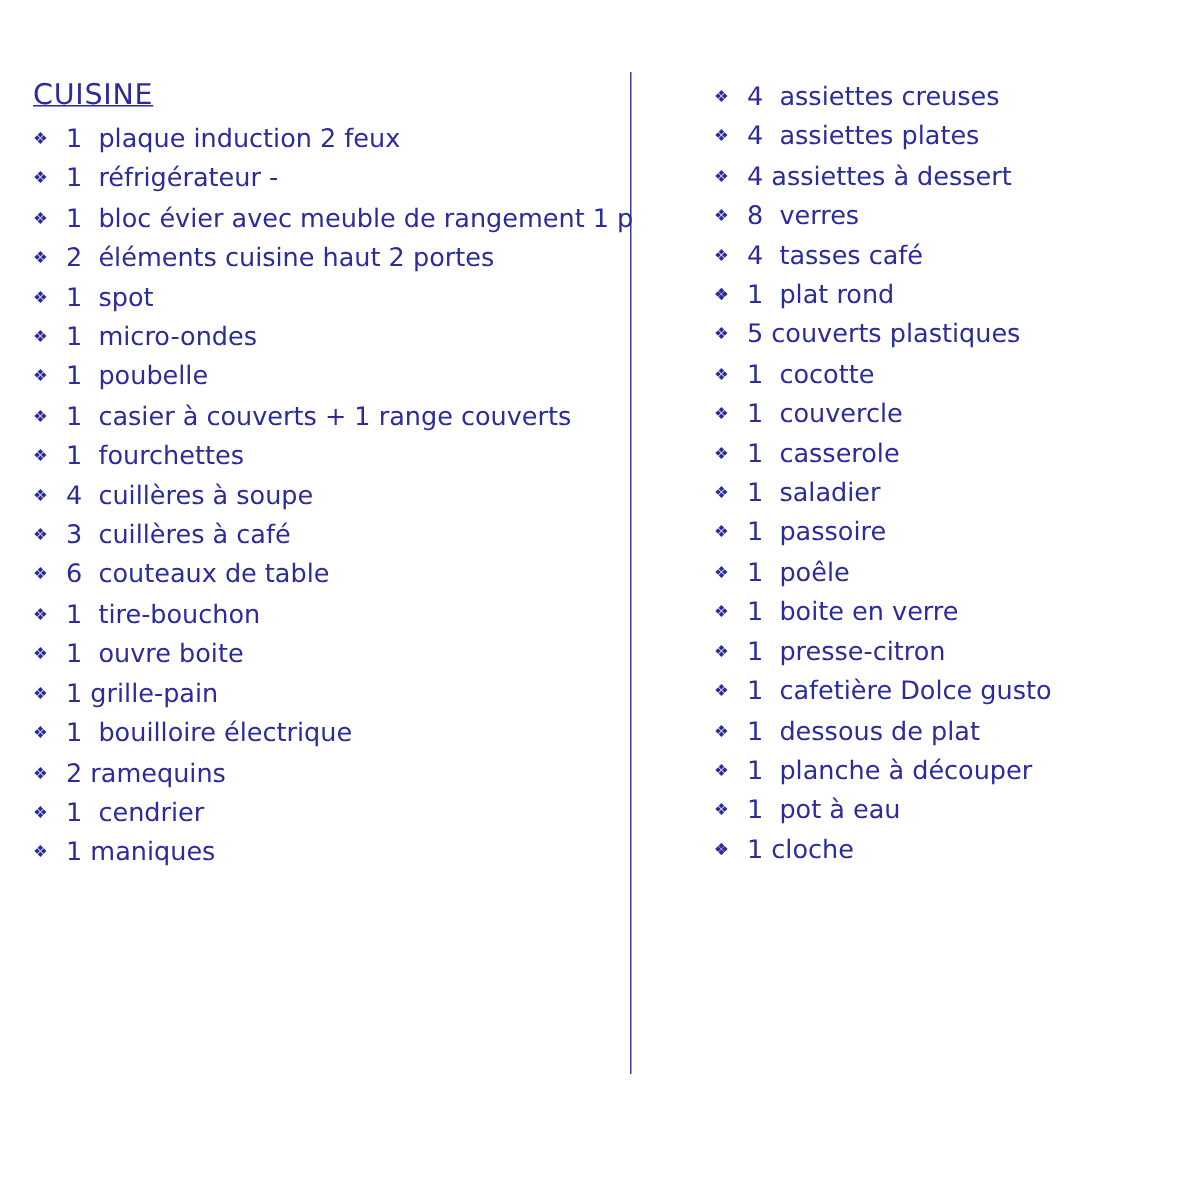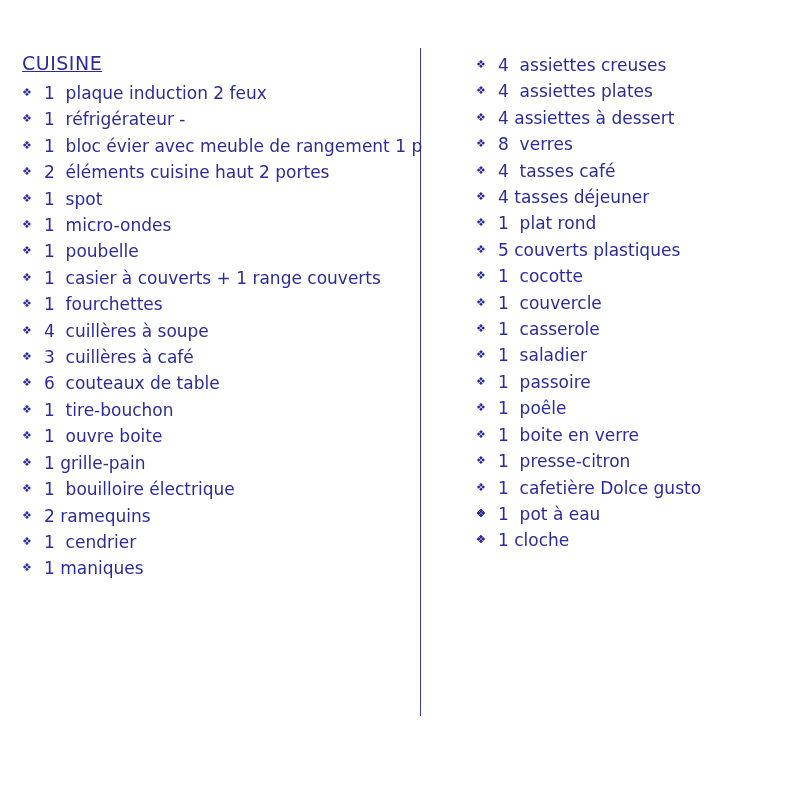--- a/index.html
+++ b/index.html
@@ -108,34 +108,34 @@
 
     <div class="divider"></div>
 
     <div class="col-right">
       <ul class="list">
           <li><span class="bullet">❖</span><span>4  assiettes creuses</span></li>
           <li><span class="bullet">❖</span><span>4  assiettes plates</span></li>
           <li><span class="bullet">❖</span><span>4 assiettes à dessert</span></li>
           <li><span class="bullet">❖</span><span>8  verres</span></li>
           <li><span class="bullet">❖</span><span>4  tasses café</span></li>
-          <li><span class="bullet">❖</span><span>4 tasses déjeuner</span></li>
+          <li><span class="bullet">❖</span></li>
           <li><span class="bullet">❖</span><span>1  plat rond</span></li>
           <li><span class="bullet">❖</span><span>5 couverts plastiques</span></li>
           <li><span class="bullet">❖</span><span>1  cocotte</span></li>
           <li><span class="bullet">❖</span><span>1  couvercle</span></li>
           <li><span class="bullet">❖</span><span>1  casserole</span></li>
           <li><span class="bullet">❖</span><span>1  saladier</span></li>
           <li><span class="bullet">❖</span><span>1  passoire</span></li>
           <li><span class="bullet">❖</span><span>1  poêle</span></li>
           <li><span class="bullet">❖</span><span>1  boite en verre</span></li>
           <li><span class="bullet">❖</span><span>1  presse-citron</span></li>
           <li><span class="bullet">❖</span><span>1  cafetière Dolce gusto</span></li>
-          <li><span class="bullet">❖</span></li>
-          <li><span class="bullet">❖</span></li>
+          <li><span class="bullet">❖</span><span>1  dessous de plat</span></li>
+          <li><span class="bullet">❖</span><span>1  planche à découper</span></li>
           <li><span class="bullet">❖</span><span>1  pot à eau</span></li>
           <li><span class="bullet">❖</span></li>
           <li><span class="bullet">❖</span><span>1 cloche</span></li>
         </ul>
     </div>
 
   </div>
 
 </div>
 

